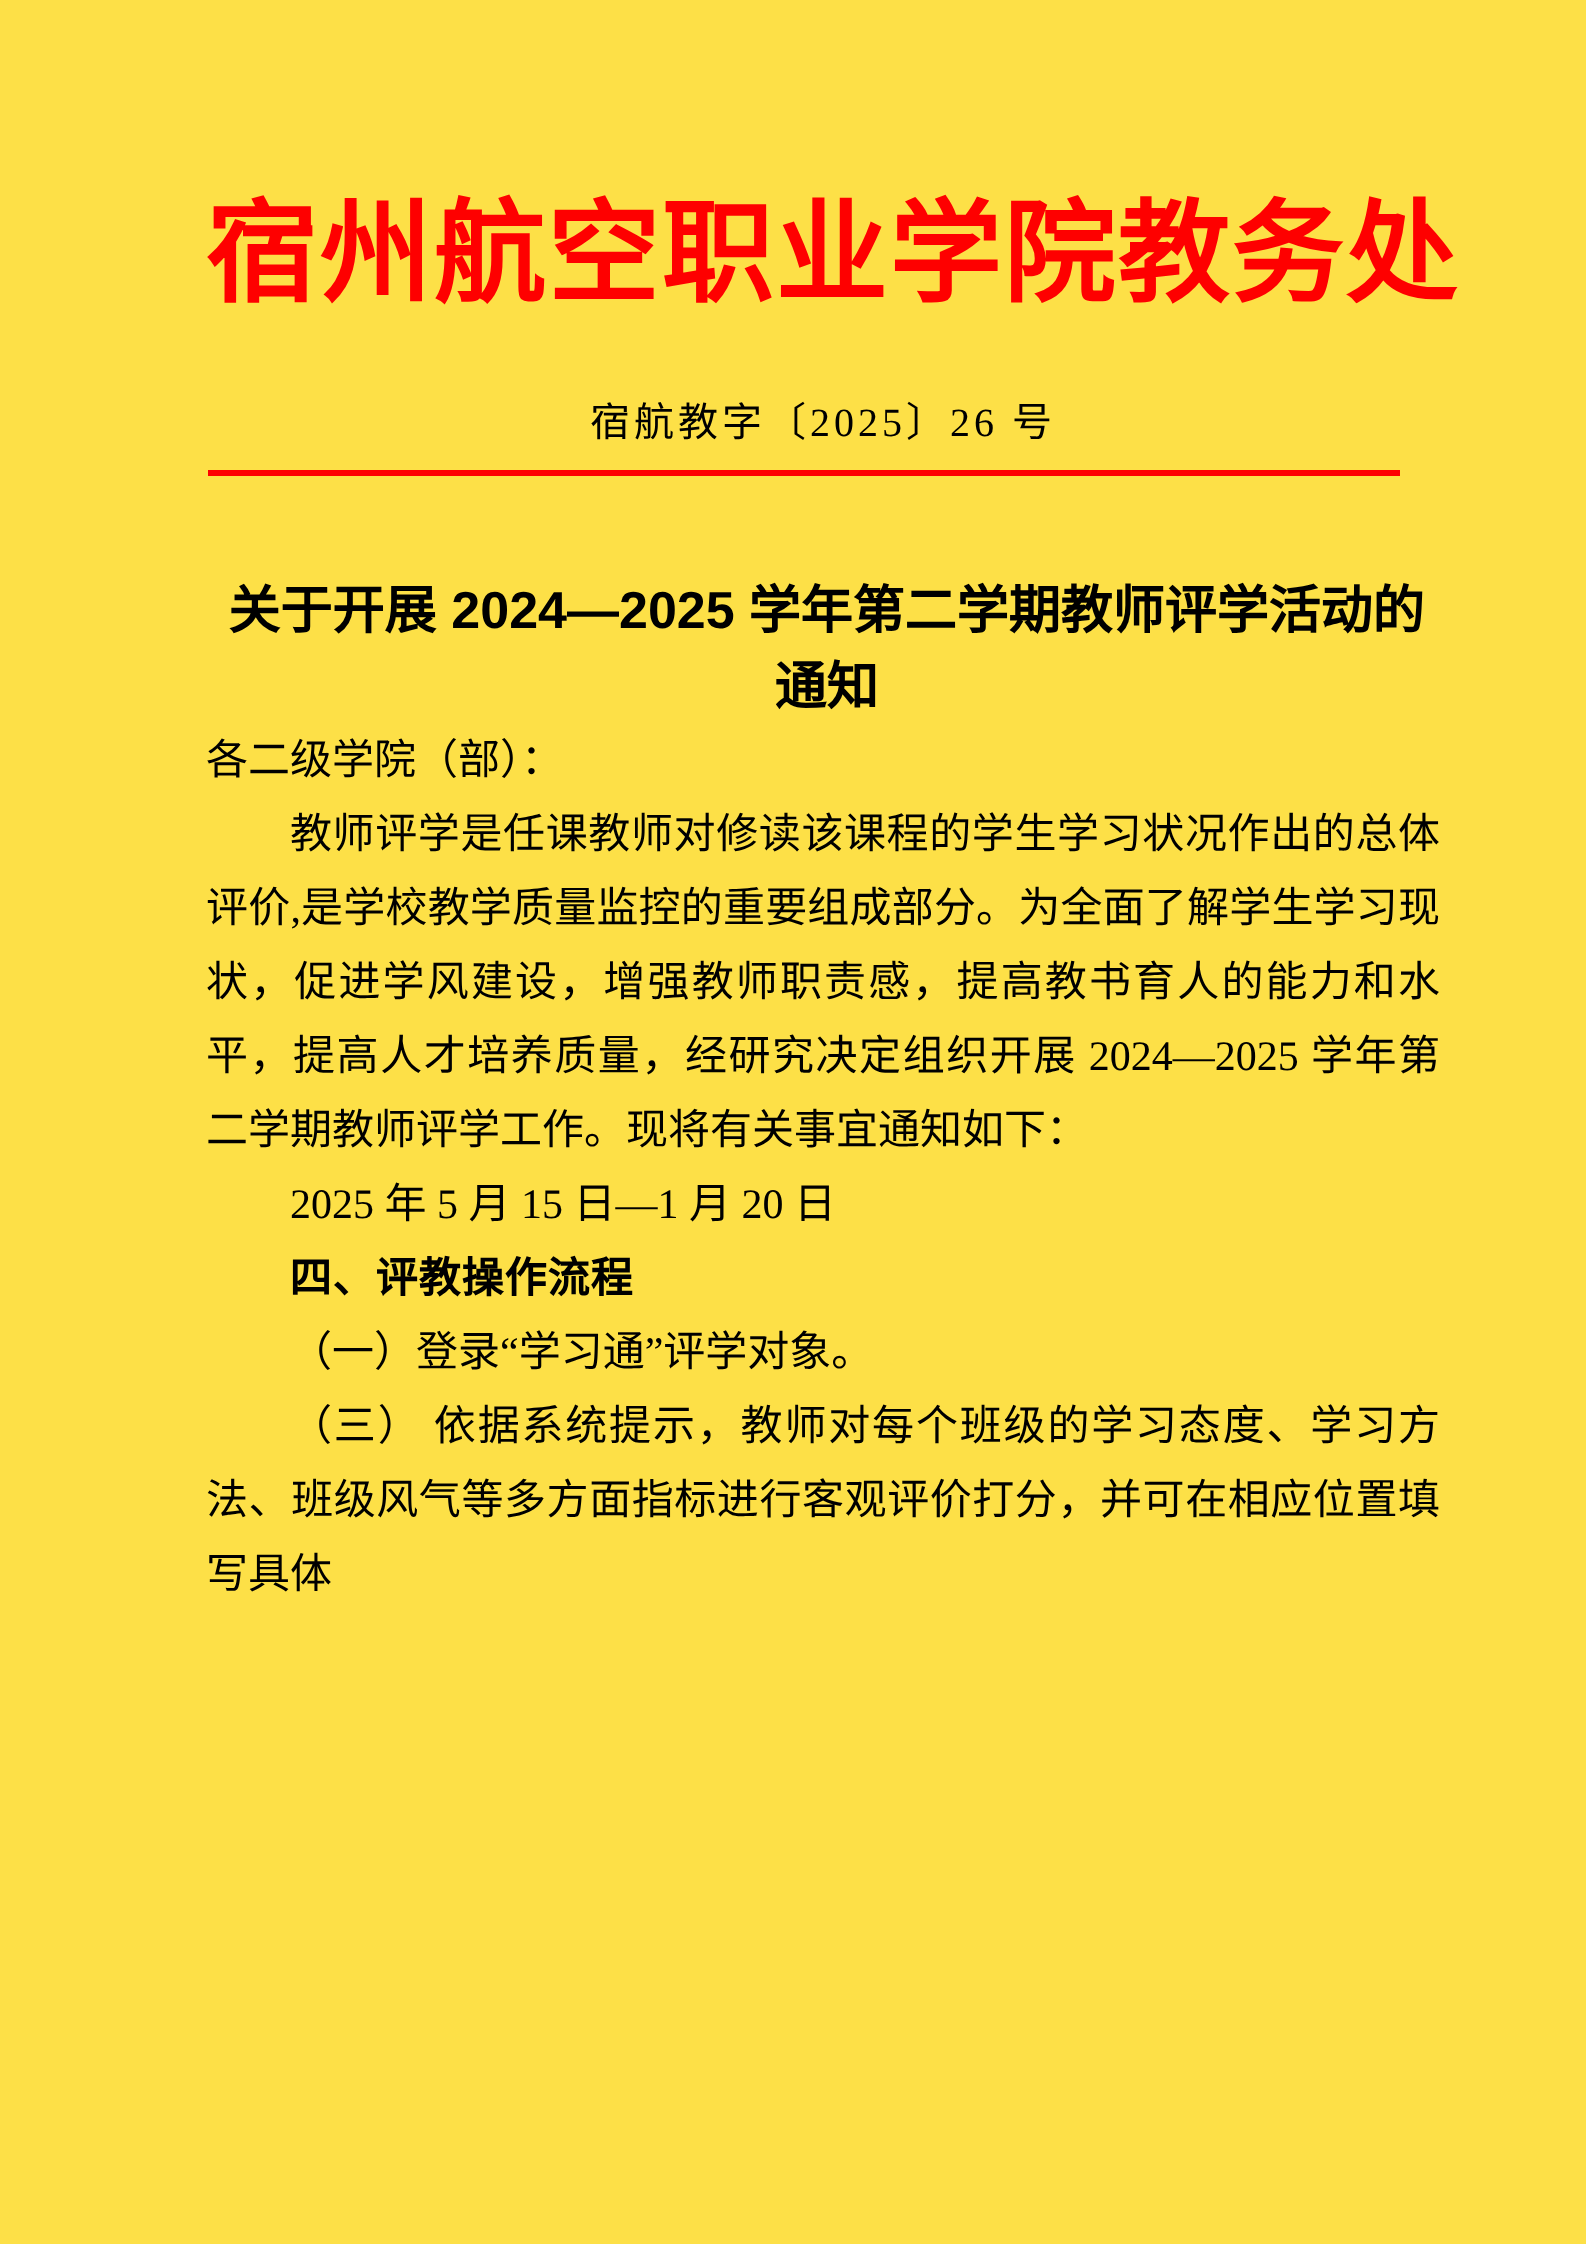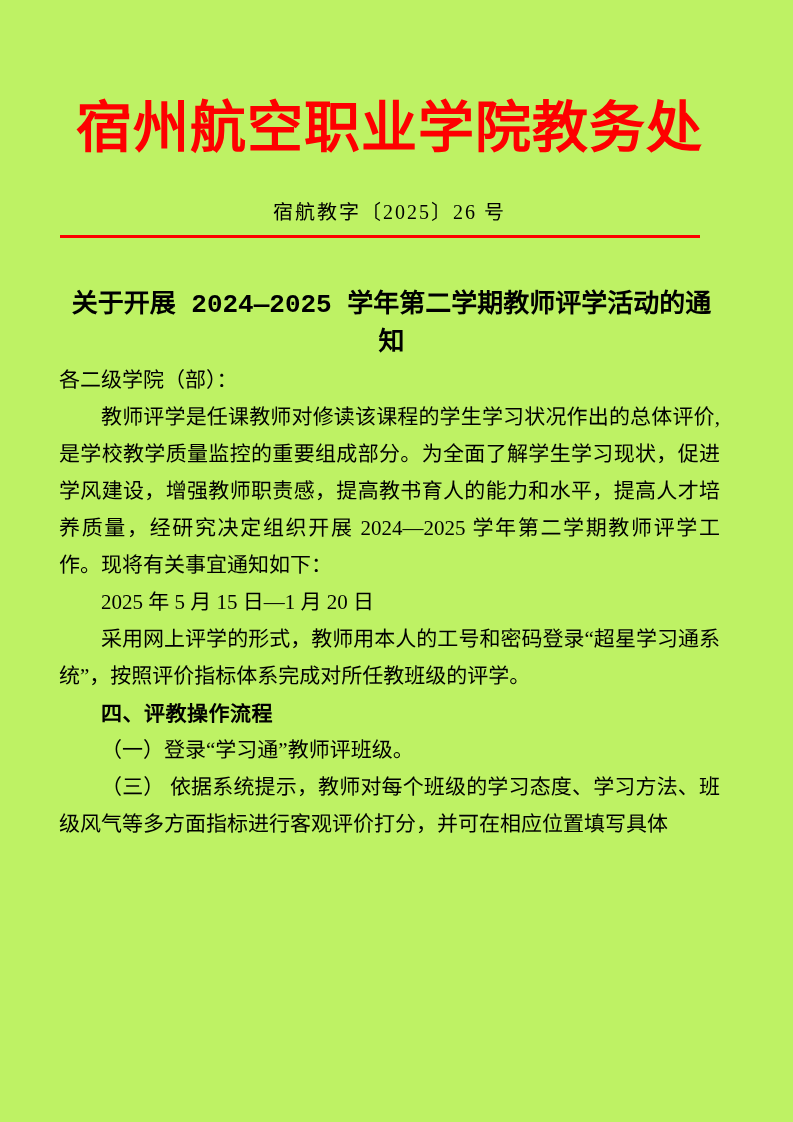--- a/index.html
+++ b/index.html
@@ -5,23 +5,23 @@
   html, body {
     margin: 0;
     padding: 0;
     background: #ffffff;
   }
   .page {
     position: relative;
     width: 793px;
     height: 1122px;
     margin: 0 auto;
-    background: #bef264;
+    background: #fde047;
     box-sizing: border-box;
-    padding: 92px 73px 0 59px;
+    padding: 92px 73px 0 103px;
     overflow: hidden;
     font-family: "Liberation Serif", "DejaVu Serif", serif;
     color: #000000;
   }
   .org-header {
     margin: 0;
     text-align: center;
     font-size: 56px;
     line-height: 72px;
     font-weight: bold;
@@ -45,21 +45,21 @@
     height: 3px;
     background: #fe0000;
   }
   .notice-title {
     margin: 48px 0 0 4px;
     text-align: center;
     font-size: 26px;
     line-height: 38px;
     font-weight: bold;
     color: #000000;
-    font-family: Liberation Mono, monospace;
+    font-family: Liberation Sans, sans-serif;
   }
   .body-text {
     font-size: 21px;
     line-height: 37px;
   }
   .salutation {
     margin: 0;
     text-align: left;
   }
   .para {
@@ -91,21 +91,20 @@
   <h2 class="notice-title">关于开展 2024—2025 学年第二学期教师评学活动的通知</h2>
 
   <div class="body-text">
 
     <p class="salutation">各二级学院（部）：</p>
 
     <p class="para">教师评学是任课教师对修读该课程的学生学习状况作出的总体评价,是学校教学质量监控的重要组成部分。为全面了解学生学习现状，促进学风建设，增强教师职责感，提高教书育人的能力和水平，提高人才培养质量，经研究决定组织开展 2024—2025 学年第二学期教师评学工作。现将有关事宜通知如下：</p>
 
     <p class="para">2025 年 5 月 15 日—1 月 20 日</p>
 
-    <p class="para">采用网上评学的形式，教师用本人的工号和密码登录“超星学习通系统”，按照评价指标体系完成对所任教班级的评学。</p>
 
 
     <h3 class="section-heading">四、评教操作流程</h3>
-    <p class="para">（一）登录“学习通”教师评班级。</p>
+    <p class="para">（一）登录“学习通”评学对象。</p>
     <p class="para">（三） 依据系统提示，教师对每个班级的学习态度、学习方法、班级风气等多方面指标进行客观评价打分，并可在相应位置填写具体</p>
 
   </div>
 </div>
 
 </body></html>

